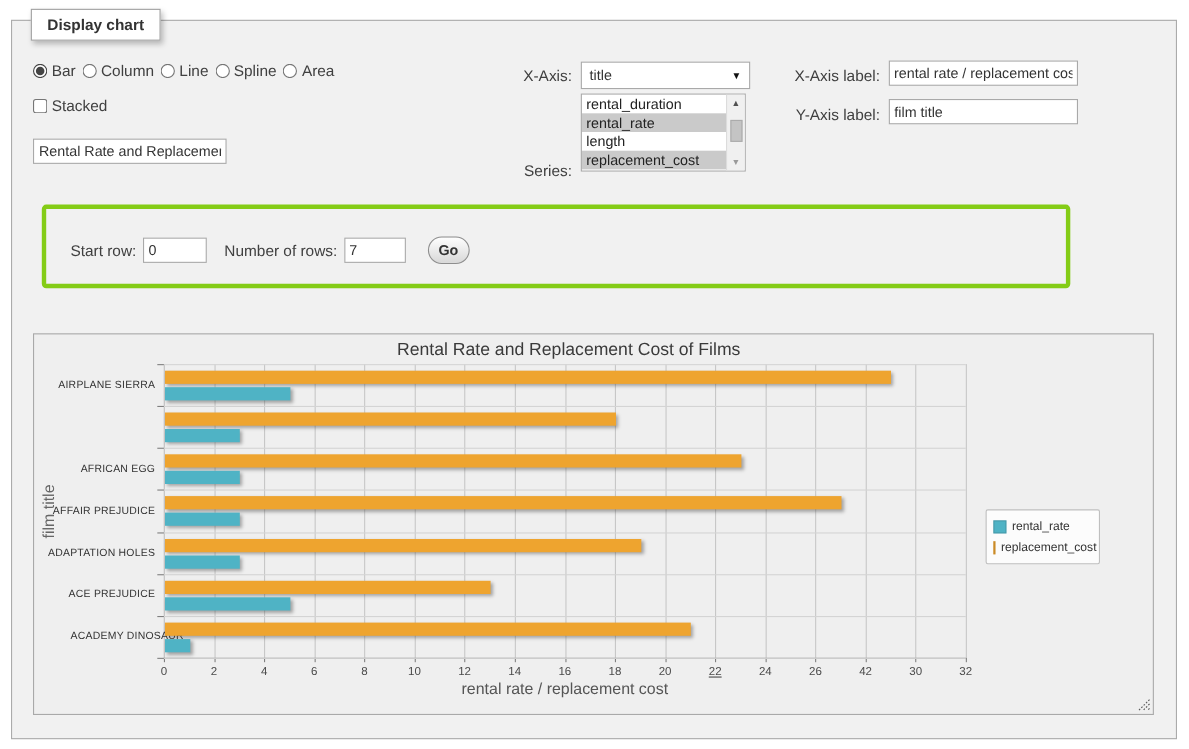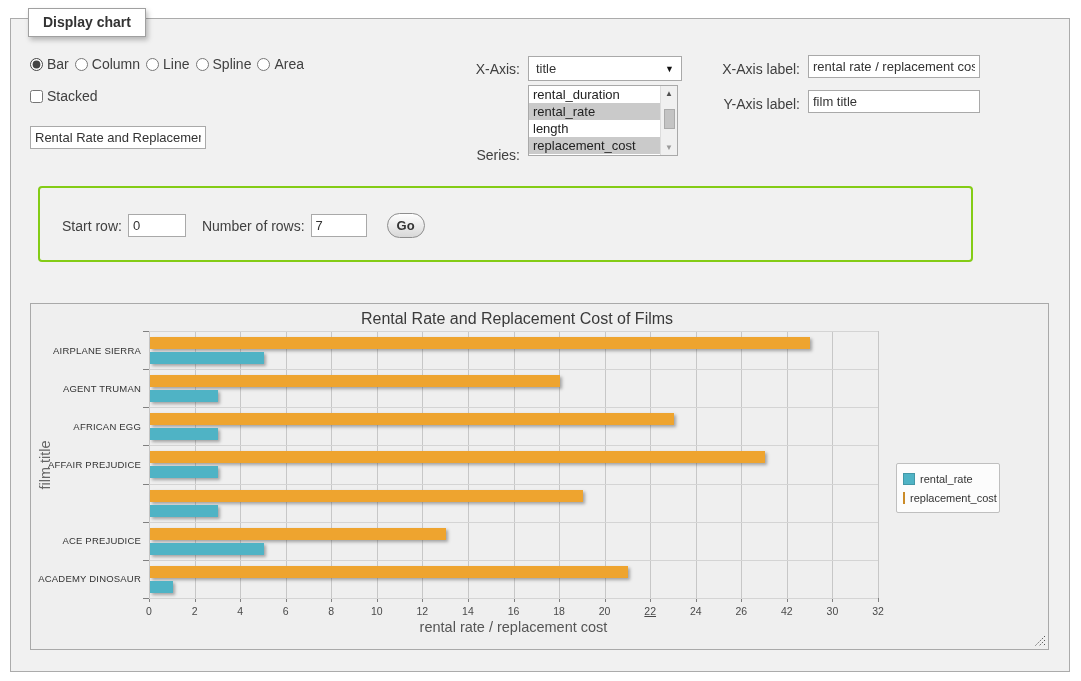--- a/index.html
+++ b/index.html
@@ -44,21 +44,21 @@
   .sbar .thumb { width:11px; height:20px; background:#c4c4c4; border:1px solid #ababab;
     margin-top:8px; }
   .sbar .down { margin-top:auto; color:#9a9a9a; }
   #xlbl-lbl { left:713px; top:61px; width:87px;text-align:right; }
   #ylbl-lbl { left:713px; top:96px; width:87px; }
   #xlbl-input { left:808px; top:55px; width:172px; }
   #ylbl-input { left:808px; top:90px; width:172px; }
 
   
   .rows-panel { left:38px; top:186px; width:935px; height:76px;
-    border:2px solid #84cc16; border-radius:4px; }
+    border:4px solid #84cc16; border-radius:4px; }
   .rows-inner { position:absolute; left:22px; top:25px; display:flex;
     align-items:center; font-size:14px; color:#404040; }
   .rows-inner .gap-s { width:6px; } .rows-inner .gap-m { width:16px; }
   #start-row-input { width:58px; } #num-rows-input { width:56px; }
   .go-btn { width:38px; height:25px; margin-left:20px; border:1px solid #8e8e8e;
     border-radius:13px; background:linear-gradient(#fefefe,#d8d8d8);
     font-size:13px; font-weight:bold; color:#333; text-align:center; line-height:23px; }
 
   
   .chart-box { left:30px; top:303px; width:1019px; height:347px;
@@ -234,35 +234,35 @@
       <div class="cat-tick" style="top: 152.571px;"></div>
       <div class="hgrid" style="top: 190.714px;"></div>
       <div class="cat-tick" style="top: 190.714px;"></div>
       <div class="hgrid" style="top: 228.857px;"></div>
       <div class="cat-tick" style="top: 228.857px;"></div>
       <div class="hgrid" style="top: 267px;"></div>
       <div class="cat-tick" style="top: 267px;"></div>
       <div class="cat-label" style="top: 0px; height: 38.1429px;">AIRPLANE SIERRA</div>
       <div class="bar" style="top: 6px; left: 1px; width: 660.428px; background: rgb(238, 164, 47);"></div>
       <div class="bar" style="top: 21px; left: 1px; width: 113.678px; background: rgb(79, 179, 197);"></div>
-      <div class="cat-label" style="top: 38.1429px; height: 38.1429px;">AGENT TRUMAN</div>
       <div class="bar" style="top: 44.1429px; left: 1px; width: 409.835px; background: rgb(238, 164, 47);"></div>
       <div class="bar" style="top: 59.1429px; left: 1px; width: 68.1159px; background: rgb(79, 179, 197);"></div>
       <div class="cat-label" style="top: 76.2857px; height: 38.1429px;">AFRICAN EGG</div>
       <div class="bar" style="top: 82.2857px; left: 1px; width: 523.741px; background: rgb(238, 164, 47);"></div>
       <div class="bar" style="top: 97.2857px; left: 1px; width: 68.1159px; background: rgb(79, 179, 197);"></div>
       <div class="cat-label" style="top: 114.429px; height: 38.1429px;">AFFAIR PREJUDICE</div>
       <div class="bar" style="top: 120.429px; left: 1px; width: 614.866px; background: rgb(238, 164, 47);"></div>
       <div class="bar" style="top: 135.429px; left: 1px; width: 68.1159px; background: rgb(79, 179, 197);"></div>
+      <div class="cat-label" style="top: 152.571px; height: 38.1429px;">ADAPTATION HOLES</div>
       <div class="bar" style="top: 158.571px; left: 1px; width: 432.616px; background: rgb(238, 164, 47);"></div>
       <div class="bar" style="top: 173.571px; left: 1px; width: 68.1159px; background: rgb(79, 179, 197);"></div>
       <div class="cat-label" style="top: 190.714px; height: 38.1429px;">ACE PREJUDICE</div>
       <div class="bar" style="top: 196.714px; left: 1px; width: 295.928px; background: rgb(238, 164, 47);"></div>
       <div class="bar" style="top: 211.714px; left: 1px; width: 113.678px; background: rgb(79, 179, 197);"></div>
-      <div class="cat-label" style="top: 228.857px; height: 38.1429px;">ACADEMY DINOSAUR</div>
+      <div class="cat-label" style="top: 228.857px; height: 38.1429px; margin-left: 26px;">ACADEMY DINOSAUR</div>
       <div class="bar" style="top: 234.857px; left: 1px; width: 478.178px; background: rgb(238, 164, 47);"></div>
       <div class="bar" style="top: 249.857px; left: 1px; width: 22.5534px; background: rgb(79, 179, 197);"></div>
     </div>
   <div class="xaxis-title">rental rate / replacement cost</div>
   <div class="yaxis-title">film title</div>
   <div class="chart-legend">
     <div class="legend-item">
       <span class="legend-swatch" id="sw0" style="background: rgb(79, 179, 197);"></span>
       <span class="legend-text">rental_rate</span>
     </div>

